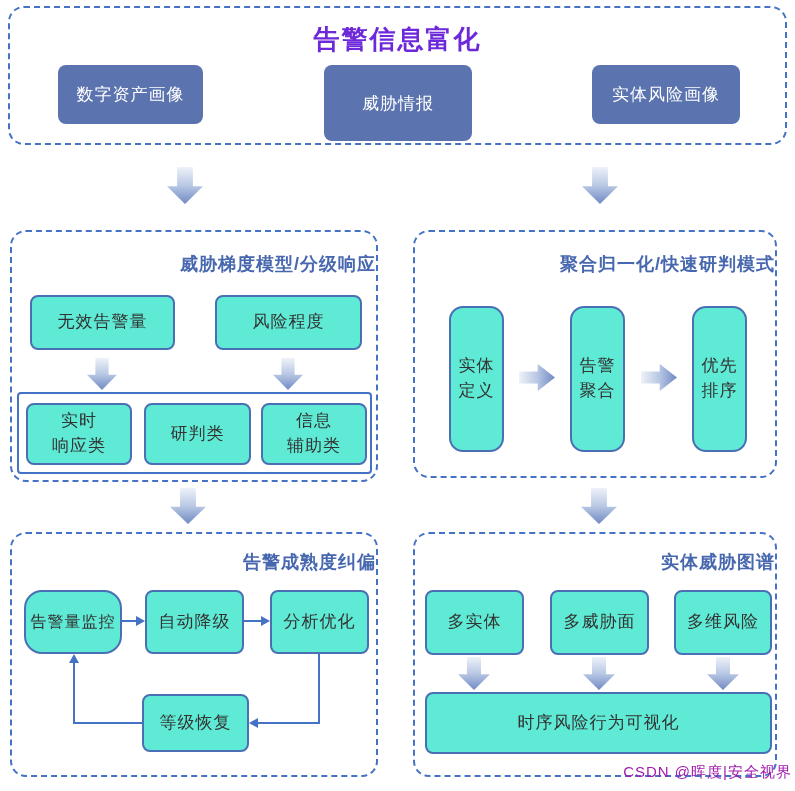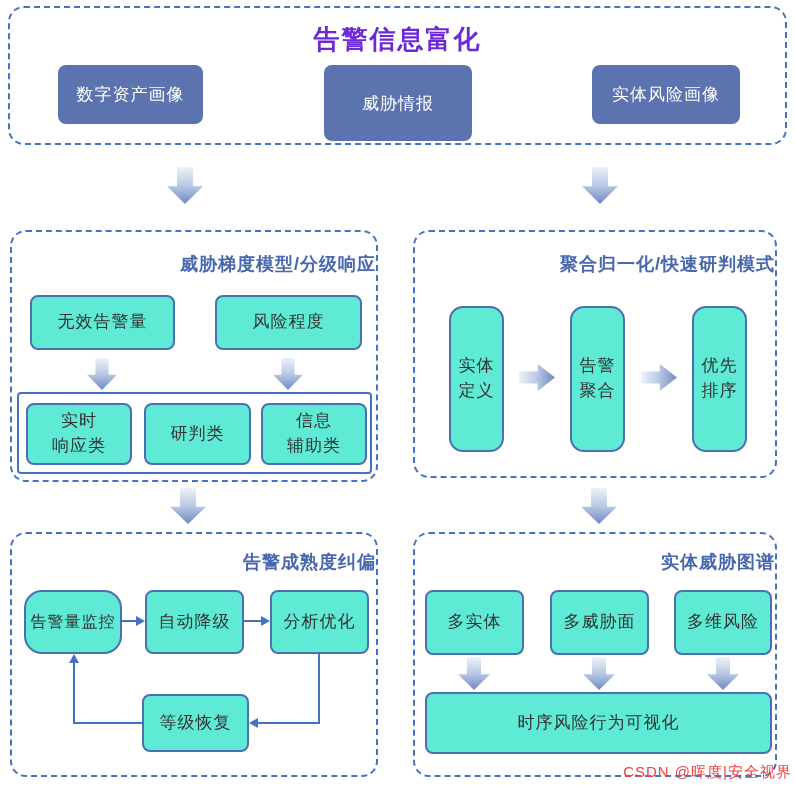--- a/index.html
+++ b/index.html
@@ -46,21 +46,21 @@
     clip-path:polygon(0 28%,52% 28%,52% 0,100% 50%,52% 100%,52% 72%,0 72%);
   }
   .hline,.vline{position:absolute;background:#4472c4;}
   .hline{height:2px;}
   .vline{width:2px;}
   .tri{position:absolute;width:0;height:0;}
   .tri-right{border-top:5px solid transparent;border-bottom:5px solid transparent;border-left:9px solid #4472c4;}
   .tri-left{border-top:5px solid transparent;border-bottom:5px solid transparent;border-right:9px solid #4472c4;}
   .tri-up{border-left:5px solid transparent;border-right:5px solid transparent;border-bottom:9px solid #4472c4;}
   .watermark{
-    position:absolute;color:#ef4444;font-size:15px;letter-spacing:1px;
+    position:absolute;color:#a21caf;font-size:15px;letter-spacing:1px;
   }
 </style>
 </head>
 <body>
 
 <div class="canvas">
 
   <div class="dashed-panel" style="left:8px;top:6px;width:779px;height:139px;">
     <div class="main-title" style="top:14px;">告警信息富化</div>
     <div class="fill-box" style="left:48px;top:57px;width:145px;height:59px;">数字资产画像</div>

